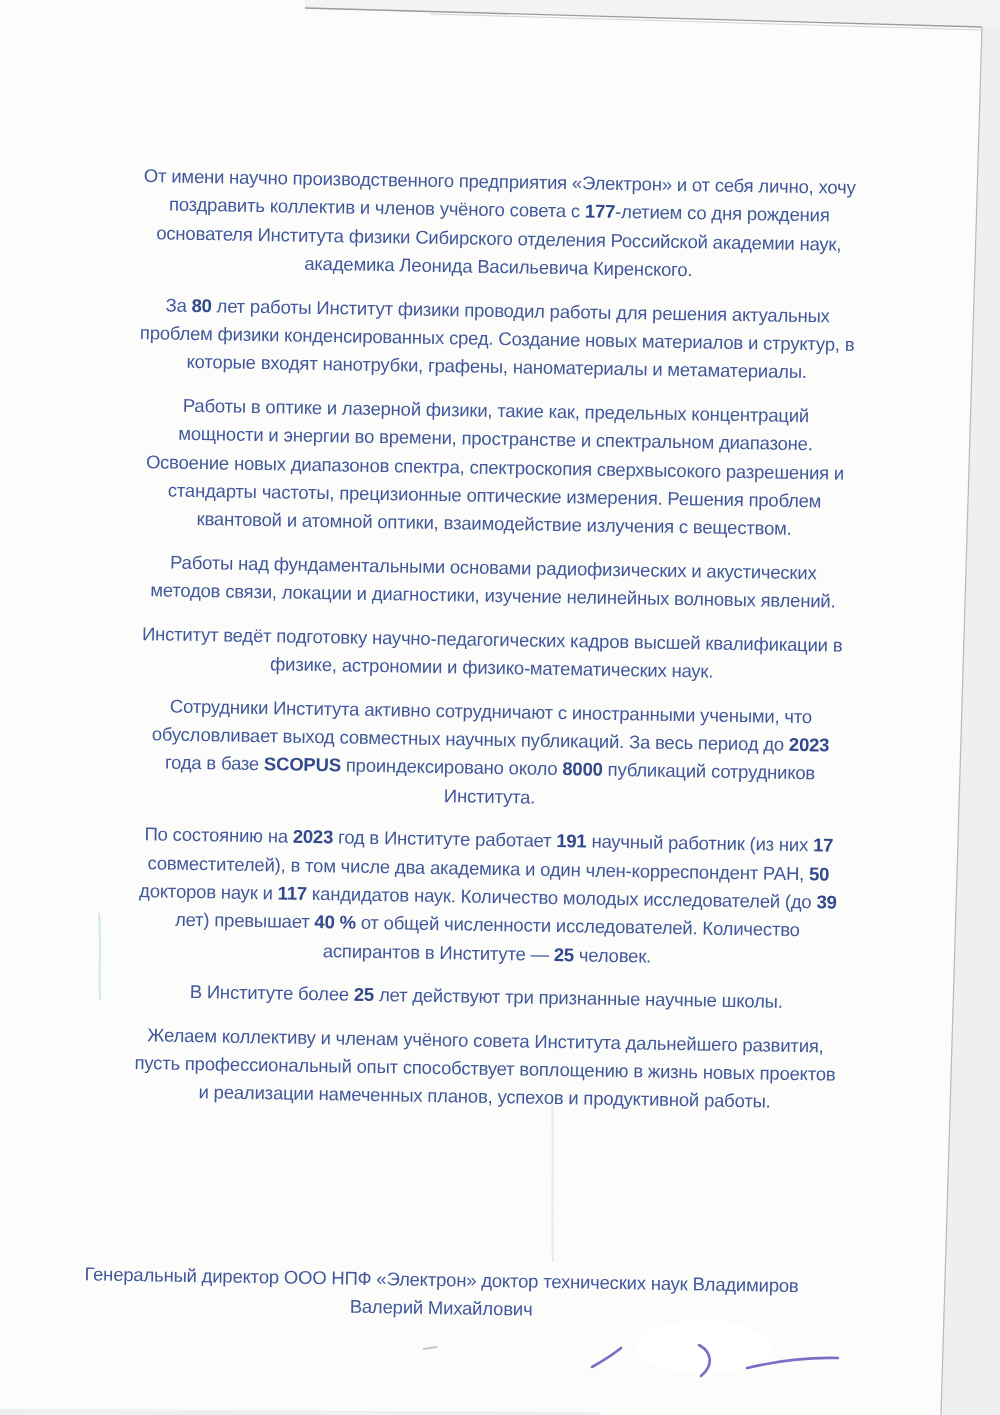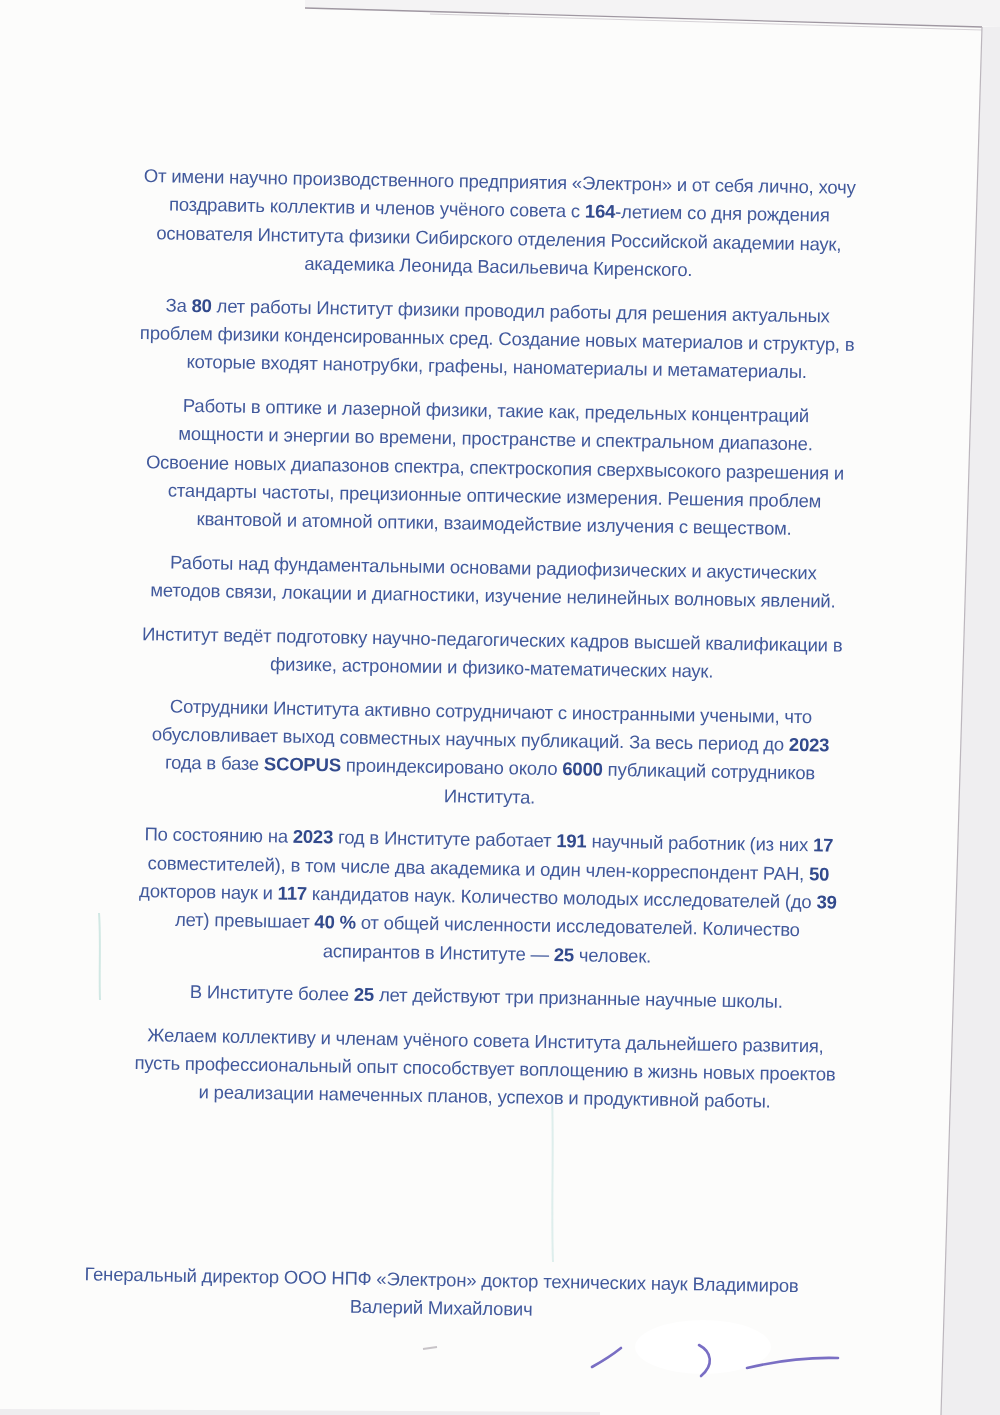--- a/index.html
+++ b/index.html
@@ -48,23 +48,23 @@
   <ellipse cx="703" cy="1347" rx="68" ry="27" fill="#ffffff" opacity="0.85"></ellipse>
 
   <g stroke="#6b5fbe" stroke-width="2.6" fill="none" stroke-linecap="round" opacity="0.9">
     <path d="M621,1348 C611,1356 601,1362 592,1367"></path>
     <path d="M699,1345 C712,1352 714,1365 701,1376"></path>
     <path d="M747,1368 C772,1362 804,1357 838,1358"></path>
   </g>
 </svg>
 
 <main class="letter">
-  <p><span>От имени научно производственного предприятия «Электрон» и от себя лично, хочу</span><br><span>поздравить коллектив и членов учёного совета с </span><span class="b">164</span><span>-летием со дня рождения</span><br><span>основателя Института физики Сибирского отделения Российской академии наук,</span><br><span>академика Леонида Васильевича Киренского.</span></p>
+  <p><span>От имени научно производственного предприятия «Электрон» и от себя лично, хочу</span><br><span>поздравить коллектив и членов учёного совета с </span><span class="b">177</span><span>-летием со дня рождения</span><br><span>основателя Института физики Сибирского отделения Российской академии наук,</span><br><span>академика Леонида Васильевича Киренского.</span></p>
   <p><span>За </span><span class="b">80</span><span> лет работы Институт физики проводил работы для решения актуальных</span><br><span>проблем физики конденсированных сред. Создание новых материалов и структур, в</span><br><span>которые входят нанотрубки, графены, наноматериалы и метаматериалы.</span></p>
   <p><span>Работы в оптике и лазерной физики, такие как, предельных концентраций</span><br><span>мощности и энергии во времени, пространстве и спектральном диапазоне.</span><br><span>Освоение новых диапазонов спектра, спектроскопия сверхвысокого разрешения и</span><br><span>стандарты частоты, прецизионные оптические измерения.  Решения проблем</span><br><span>квантовой и атомной оптики, взаимодействие излучения с веществом.</span></p>
   <p><span>Работы над фундаментальными основами радиофизических и акустических</span><br><span>методов связи, локации и диагностики, изучение нелинейных волновых явлений.</span></p>
   <p><span>Институт ведёт подготовку научно-педагогических кадров высшей квалификации в</span><br><span>физике, астрономии и физико-математических наук.</span></p>
-  <p><span>Сотрудники Института активно сотрудничают с иностранными учеными, что</span><br><span>обусловливает выход совместных научных публикаций. За весь период до </span><span class="b">2023</span><br><span>года в базе </span><span class="b">SCOPUS</span><span> проиндексировано около </span><span class="b">6000</span><span> публикаций сотрудников</span><br><span>Института.</span></p>
+  <p><span>Сотрудники Института активно сотрудничают с иностранными учеными, что</span><br><span>обусловливает выход совместных научных публикаций. За весь период до </span><span class="b">2023</span><br><span>года в базе </span><span class="b">SCOPUS</span><span> проиндексировано около </span><span class="b">8000</span><span> публикаций сотрудников</span><br><span>Института.</span></p>
   <p><span>По состоянию на </span><span class="b">2023</span><span> год в Институте работает </span><span class="b">191</span><span> научный работник (из них </span><span class="b">17</span><br><span>совместителей), в том числе два академика и один член-корреспондент РАН, </span><span class="b">50</span><br><span>докторов наук и </span><span class="b">117</span><span> кандидатов наук. Количество молодых исследователей (до </span><span class="b">39</span><br><span>лет) превышает </span><span class="b">40 %</span><span> от общей численности исследователей. Количество</span><br><span>аспирантов в Институте — </span><span class="b">25</span><span> человек.</span></p>
   <p><span>В Институте более </span><span class="b">25</span><span> лет действуют три признанные научные школы.</span></p>
   <p><span>Желаем коллективу и членам учёного совета Института дальнейшего развития,</span><br><span>пусть профессиональный опыт способствует воплощению в жизнь новых проектов</span><br><span>и реализации намеченных планов, успехов и продуктивной работы.</span></p>
   <div class="signature-block"><span>Генеральный директор ООО НПФ «Электрон» доктор технических наук Владимиров</span><br><span>Валерий Михайлович</span></div>
 </main>
 
 </body></html>

